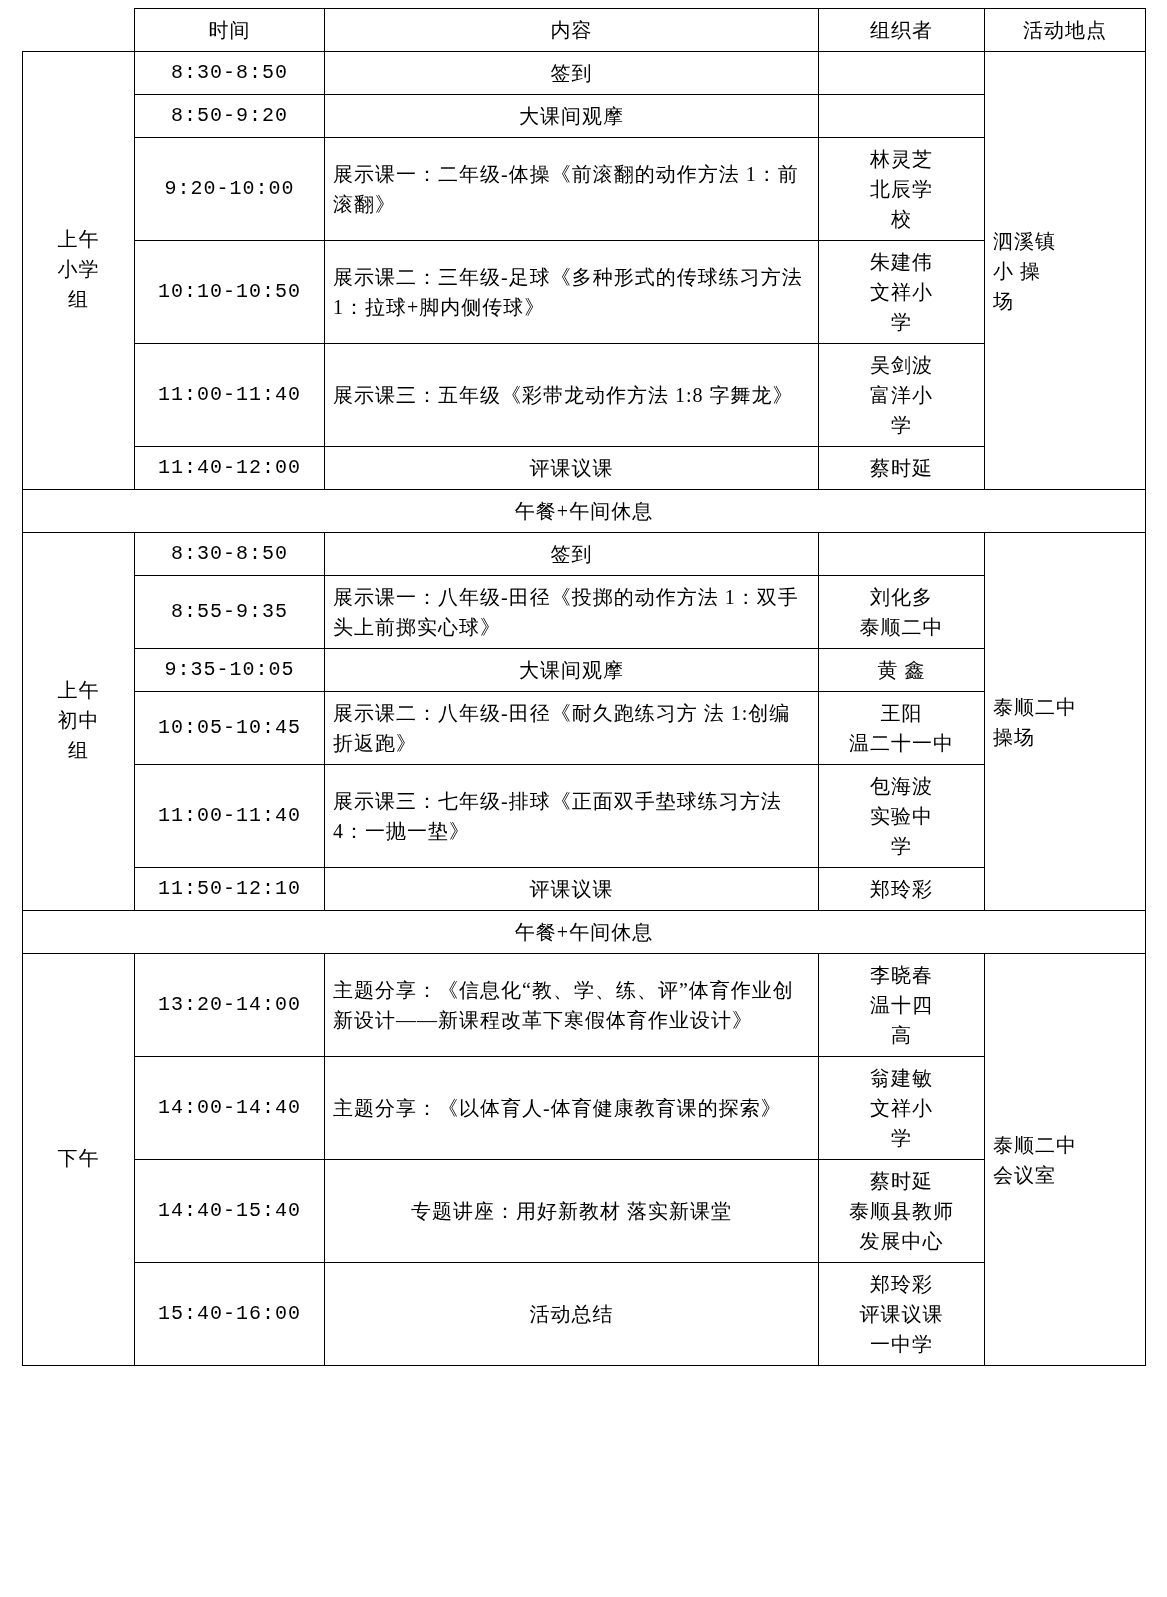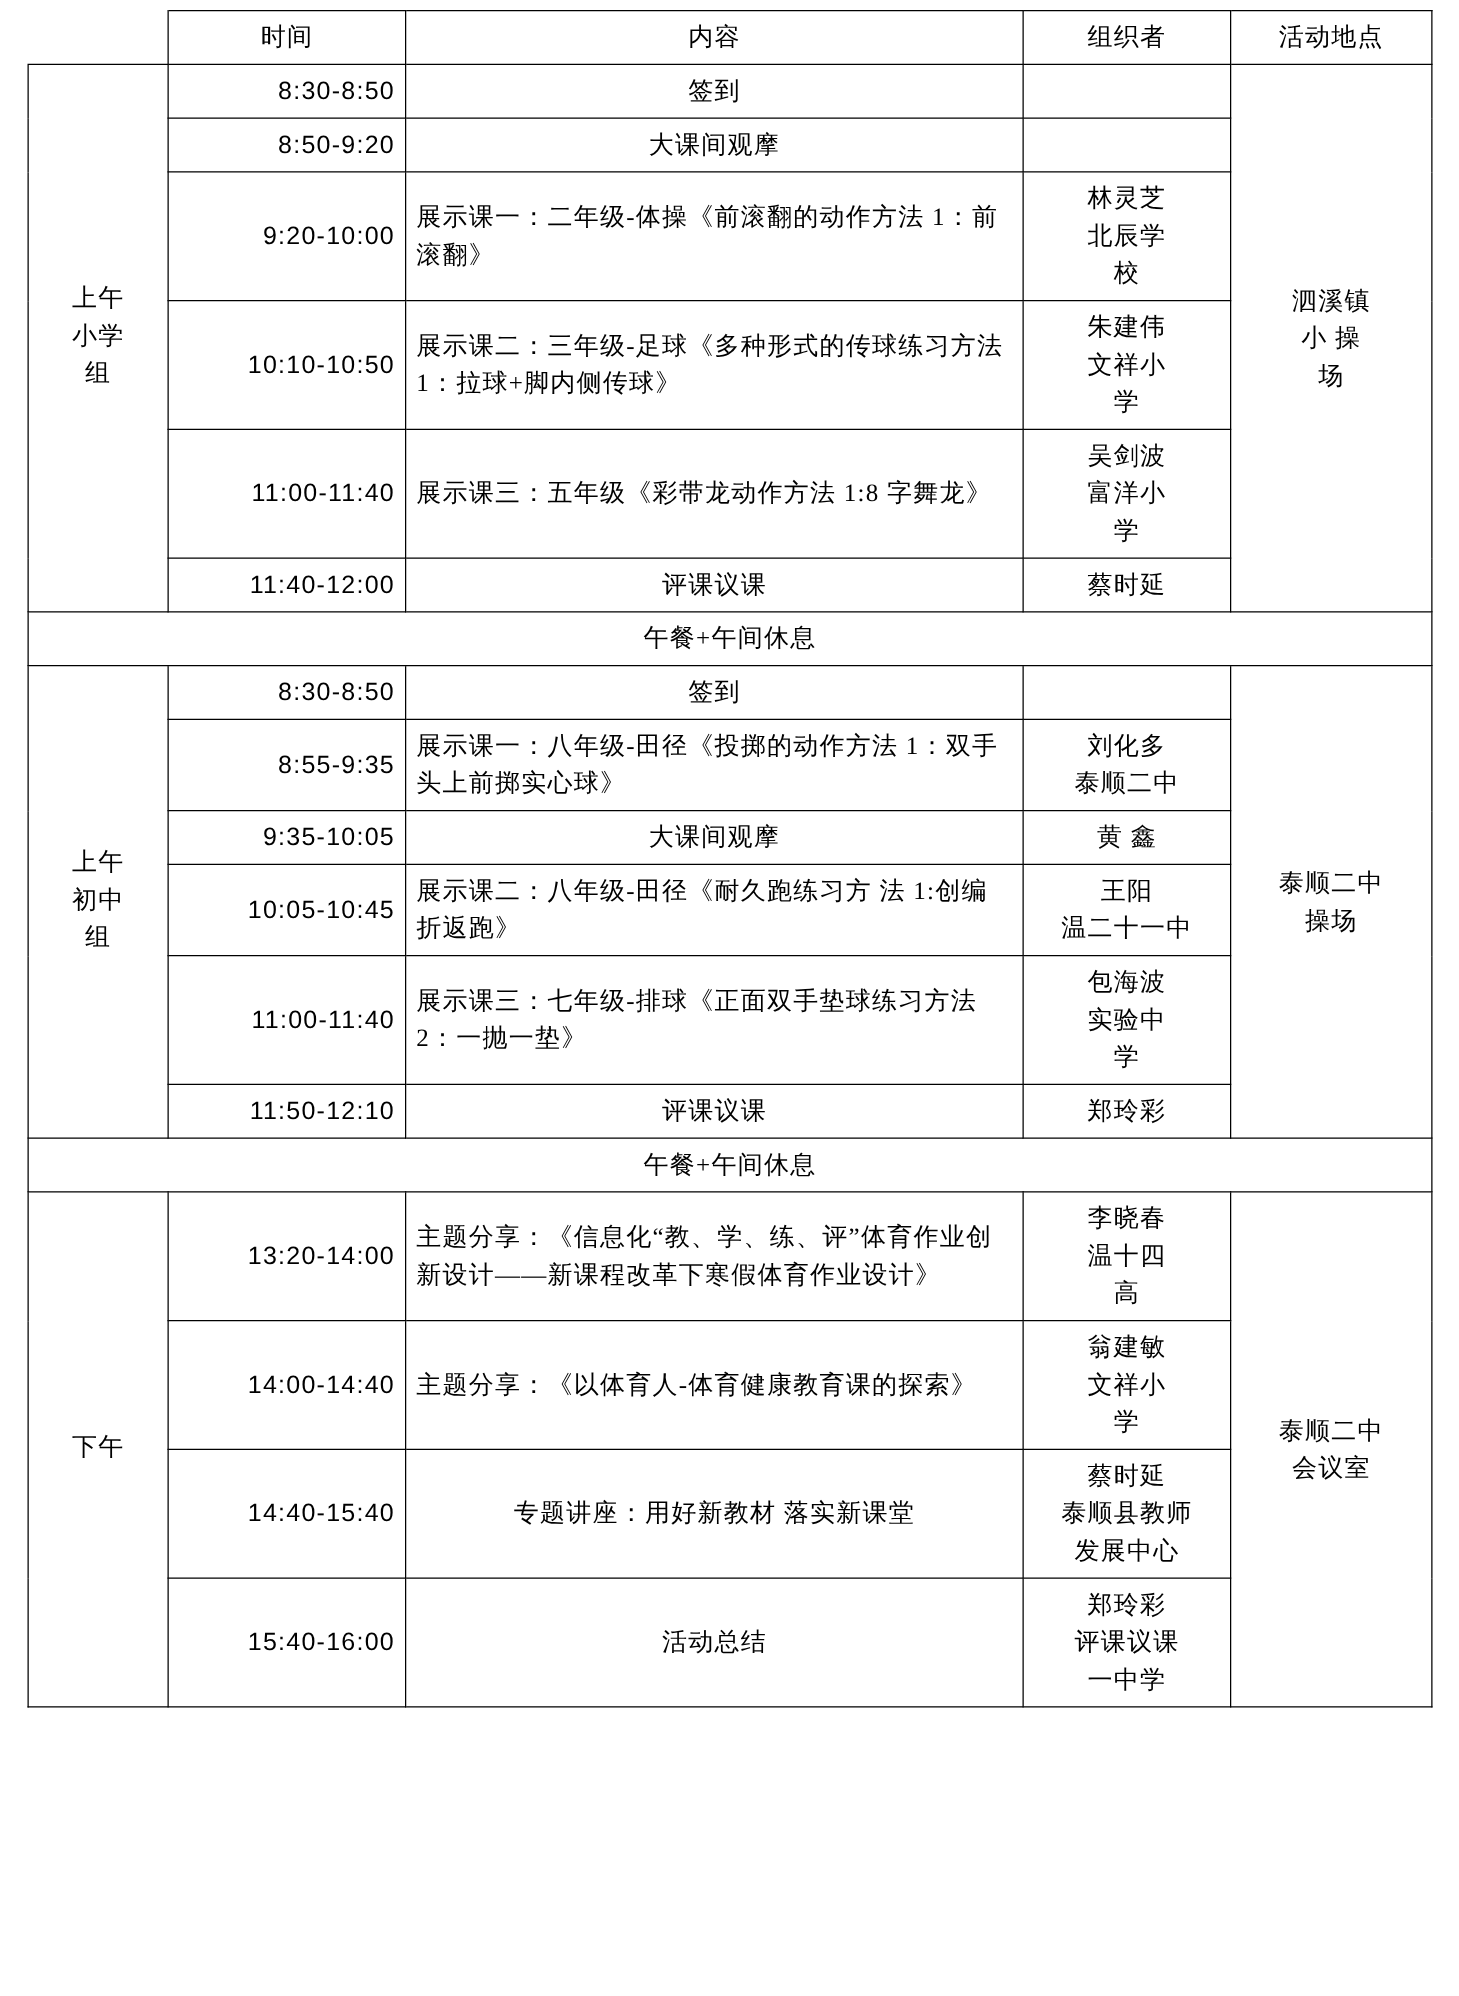--- a/index.html
+++ b/index.html
@@ -40,28 +40,27 @@
   col.c-place { width: 161px; }
 
   thead td {
     text-align: center;
     font-weight: bold;
     font-size: 23px;
     padding: 8px 6px;
     letter-spacing: 2px;
   }
   .hdr-blank { border-top: none !important; border-left: none !important; }
-  .time   { text-align: right; font-family: Liberation Sans, sans-serif; letter-spacing: 0.5px; }
+  .time   { text-align: center; font-family: Liberation Mono, monospace; letter-spacing: 0.5px; }
   .group-cell {
     text-align: center;
     line-height: 1.7;
     font-family: Liberation Mono, monospace;
   }
   .place-cell {
-    text-align: center;
     line-height: 1.8;
   }
   .org-cell {
     text-align: center;
     line-height: 1.55;
     margin-left: 45px;
   }
   .content-cell {
     text-align: left;
     line-height: 1.6;
@@ -191,21 +190,21 @@
         <tr>
           <td class="time">10:05-10:45</td>
           <td class="content-cell">展示课二：八年级-田径《耐久跑练习方 法 1:创编折返跑》</td>
           <td class="org-cell">
             <div>王阳</div>
             <div>温二十一中</div>
           </td>
         </tr>
         <tr>
           <td class="time">11:00-11:40</td>
-          <td class="content-cell">展示课三：七年级-排球《正面双手垫球练习方法 2：一抛一垫》</td>
+          <td class="content-cell">展示课三：七年级-排球《正面双手垫球练习方法 4：一抛一垫》</td>
           <td class="org-cell">
             <div>包海波</div>
             <div>实验中</div>
             <div>学</div>
           </td>
         </tr>
         <tr>
           <td class="time">11:50-12:10</td>
           <td class="content-cell content-center">评课议课</td>
           <td class="org-cell">

